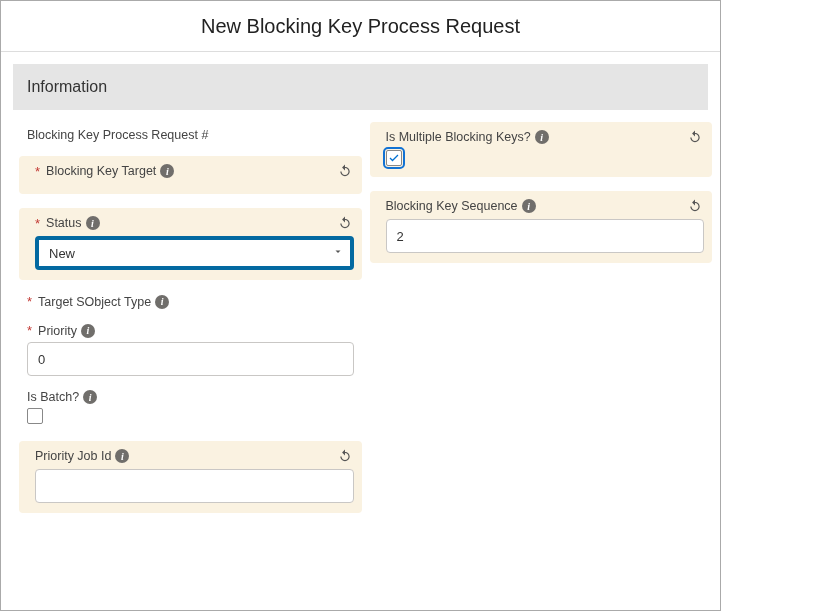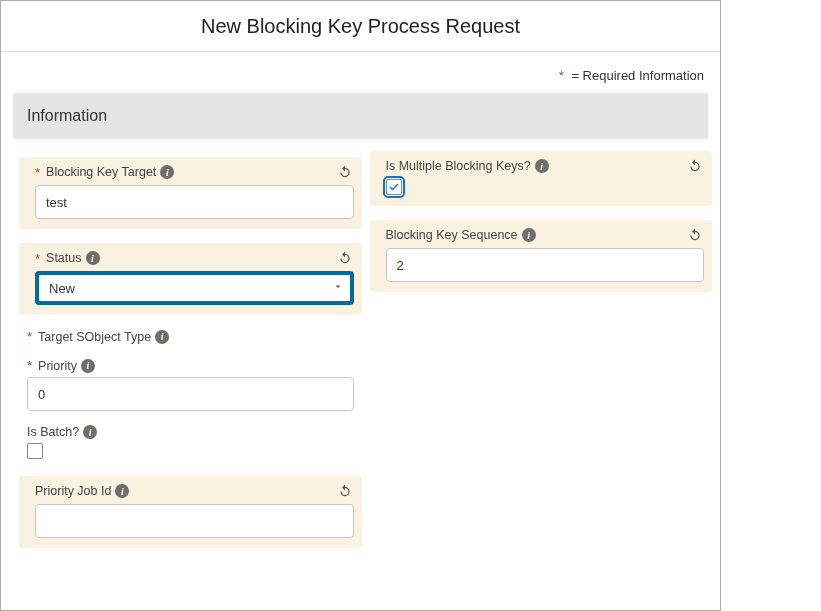--- a/index.html
+++ b/index.html
@@ -151,44 +151,44 @@
   .checkbox.checked svg { display: block; }
   .plain-label-row { margin-bottom: 6px; }
 </style>
 </head>
 <body>
 
 <div class="container">
   <div class="header">New Blocking Key Process Request</div>
 
   <div class="body">
-    <div class="required-info">
-      <span class="asterisk">*</span>
-      <span>= Required Information</span>
-    </div>
 
     <div class="section-title">Information</div>
 
     <div class="columns">
 
       <div class="col left">
 
+        <div class="field">
+          <div class="field-label-row plain-label-row">
+            <span class="field-label">Blocking Key Process Request #</span>
+          </div>
+        </div>
 
         <div class="field dirty">
           <div class="field-label-row">
             <span class="req">*</span>
             <span class="field-label">Blocking Key Target</span>
             <span class="info-icon">i</span>
             <span class="undo-icon">
               <svg viewBox="0 0 24 24">
                   <path d="M12 5V1L7 6l5 5V7c3.31 0 6 2.69 6 6s-2.69 6-6 6-6-2.69-6-6H4c0 4.42 3.58 8 8 8s8-3.58 8-8-3.58-8-8-8z"></path>
                 </svg>
             </span>
           </div>
-          <input class="text-input" value="test" style="">
         </div>
 
         <div class="field dirty">
           <div class="field-label-row">
             <span class="req">*</span>
             <span class="field-label">Status</span>
             <span class="info-icon">i</span>
             <span class="undo-icon">
               <svg viewBox="0 0 24 24">
                   <path d="M12 5V1L7 6l5 5V7c3.31 0 6 2.69 6 6s-2.69 6-6 6-6-2.69-6-6H4c0 4.42 3.58 8 8 8s8-3.58 8-8-3.58-8-8-8z"></path>

